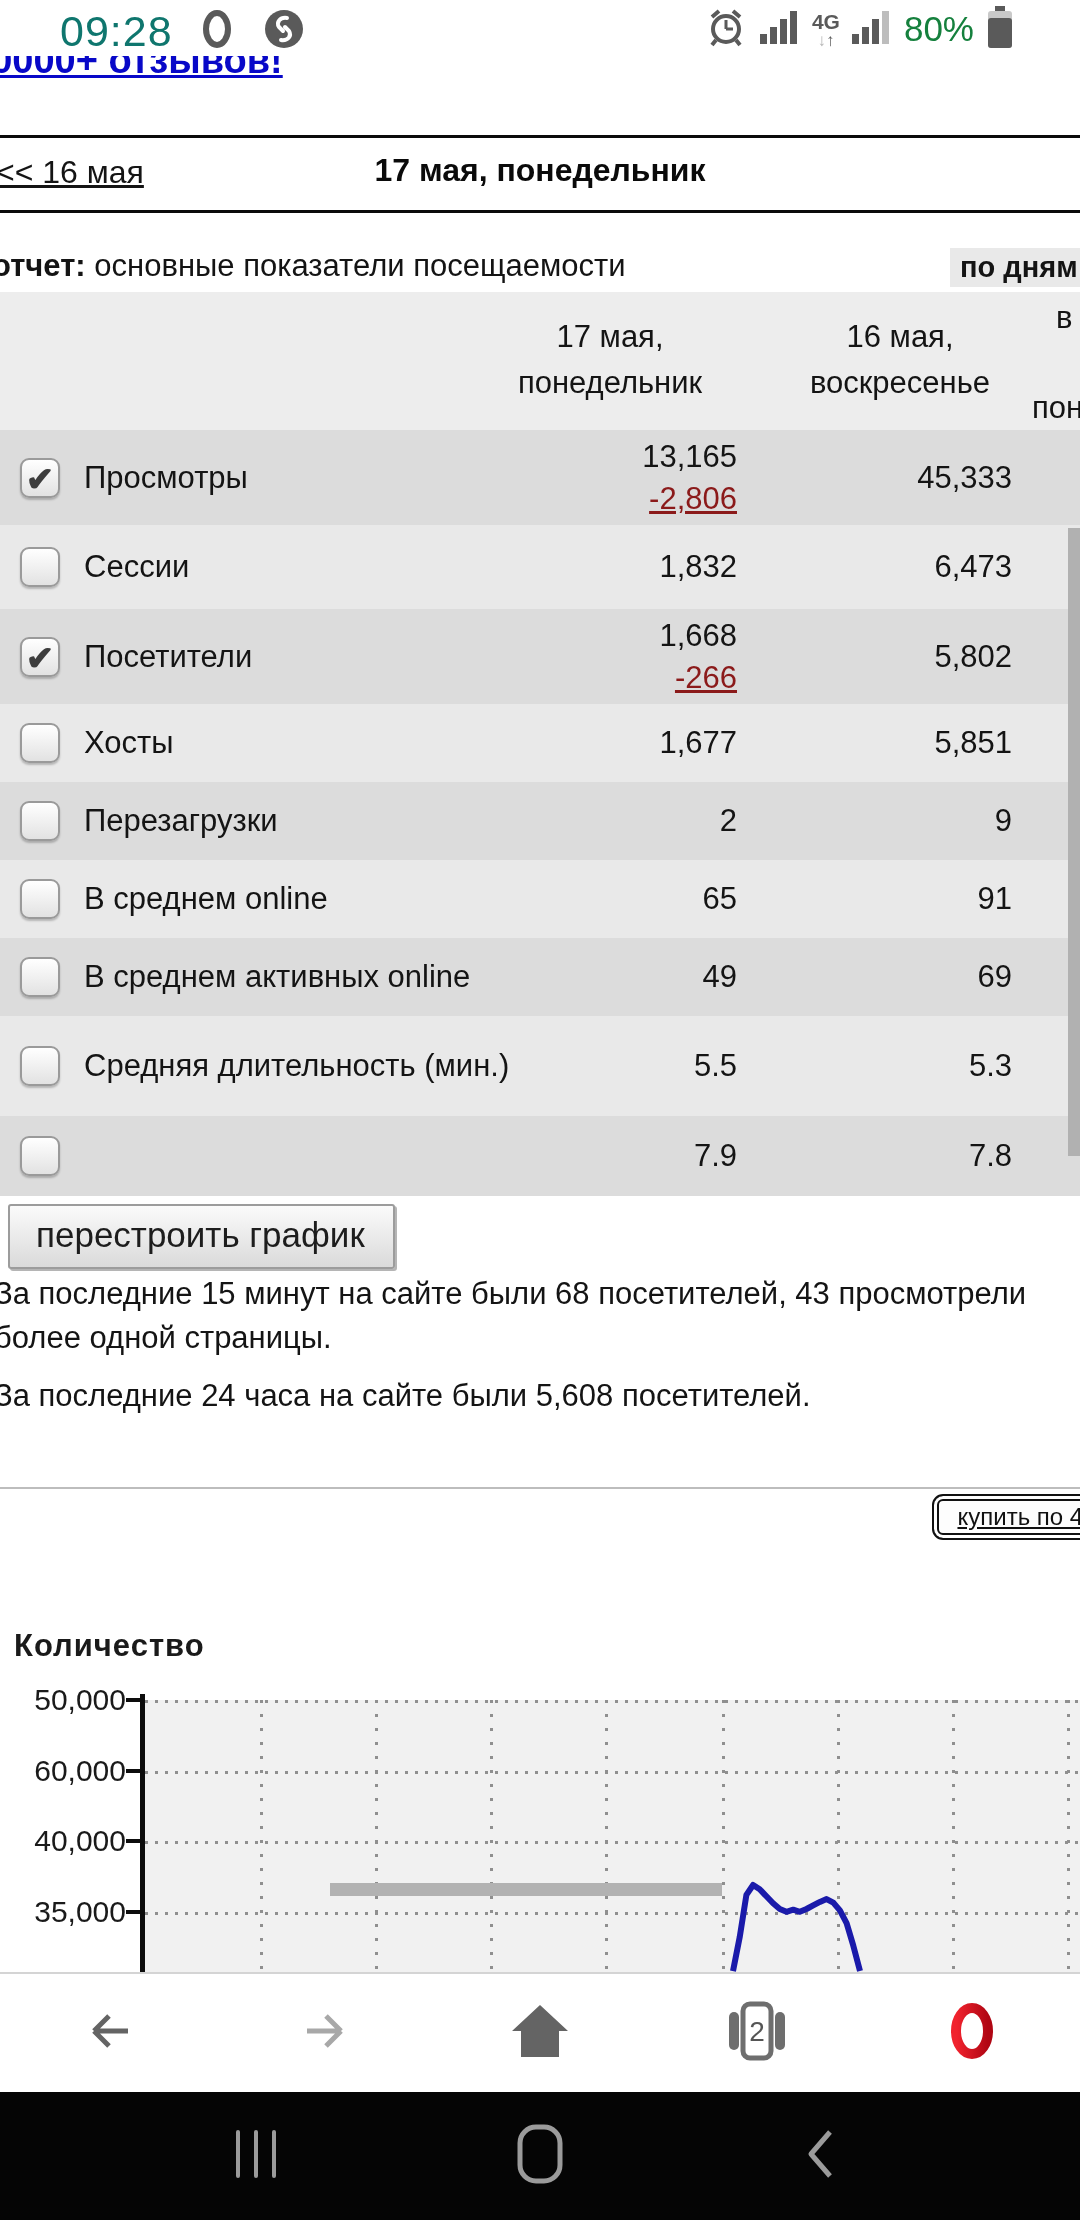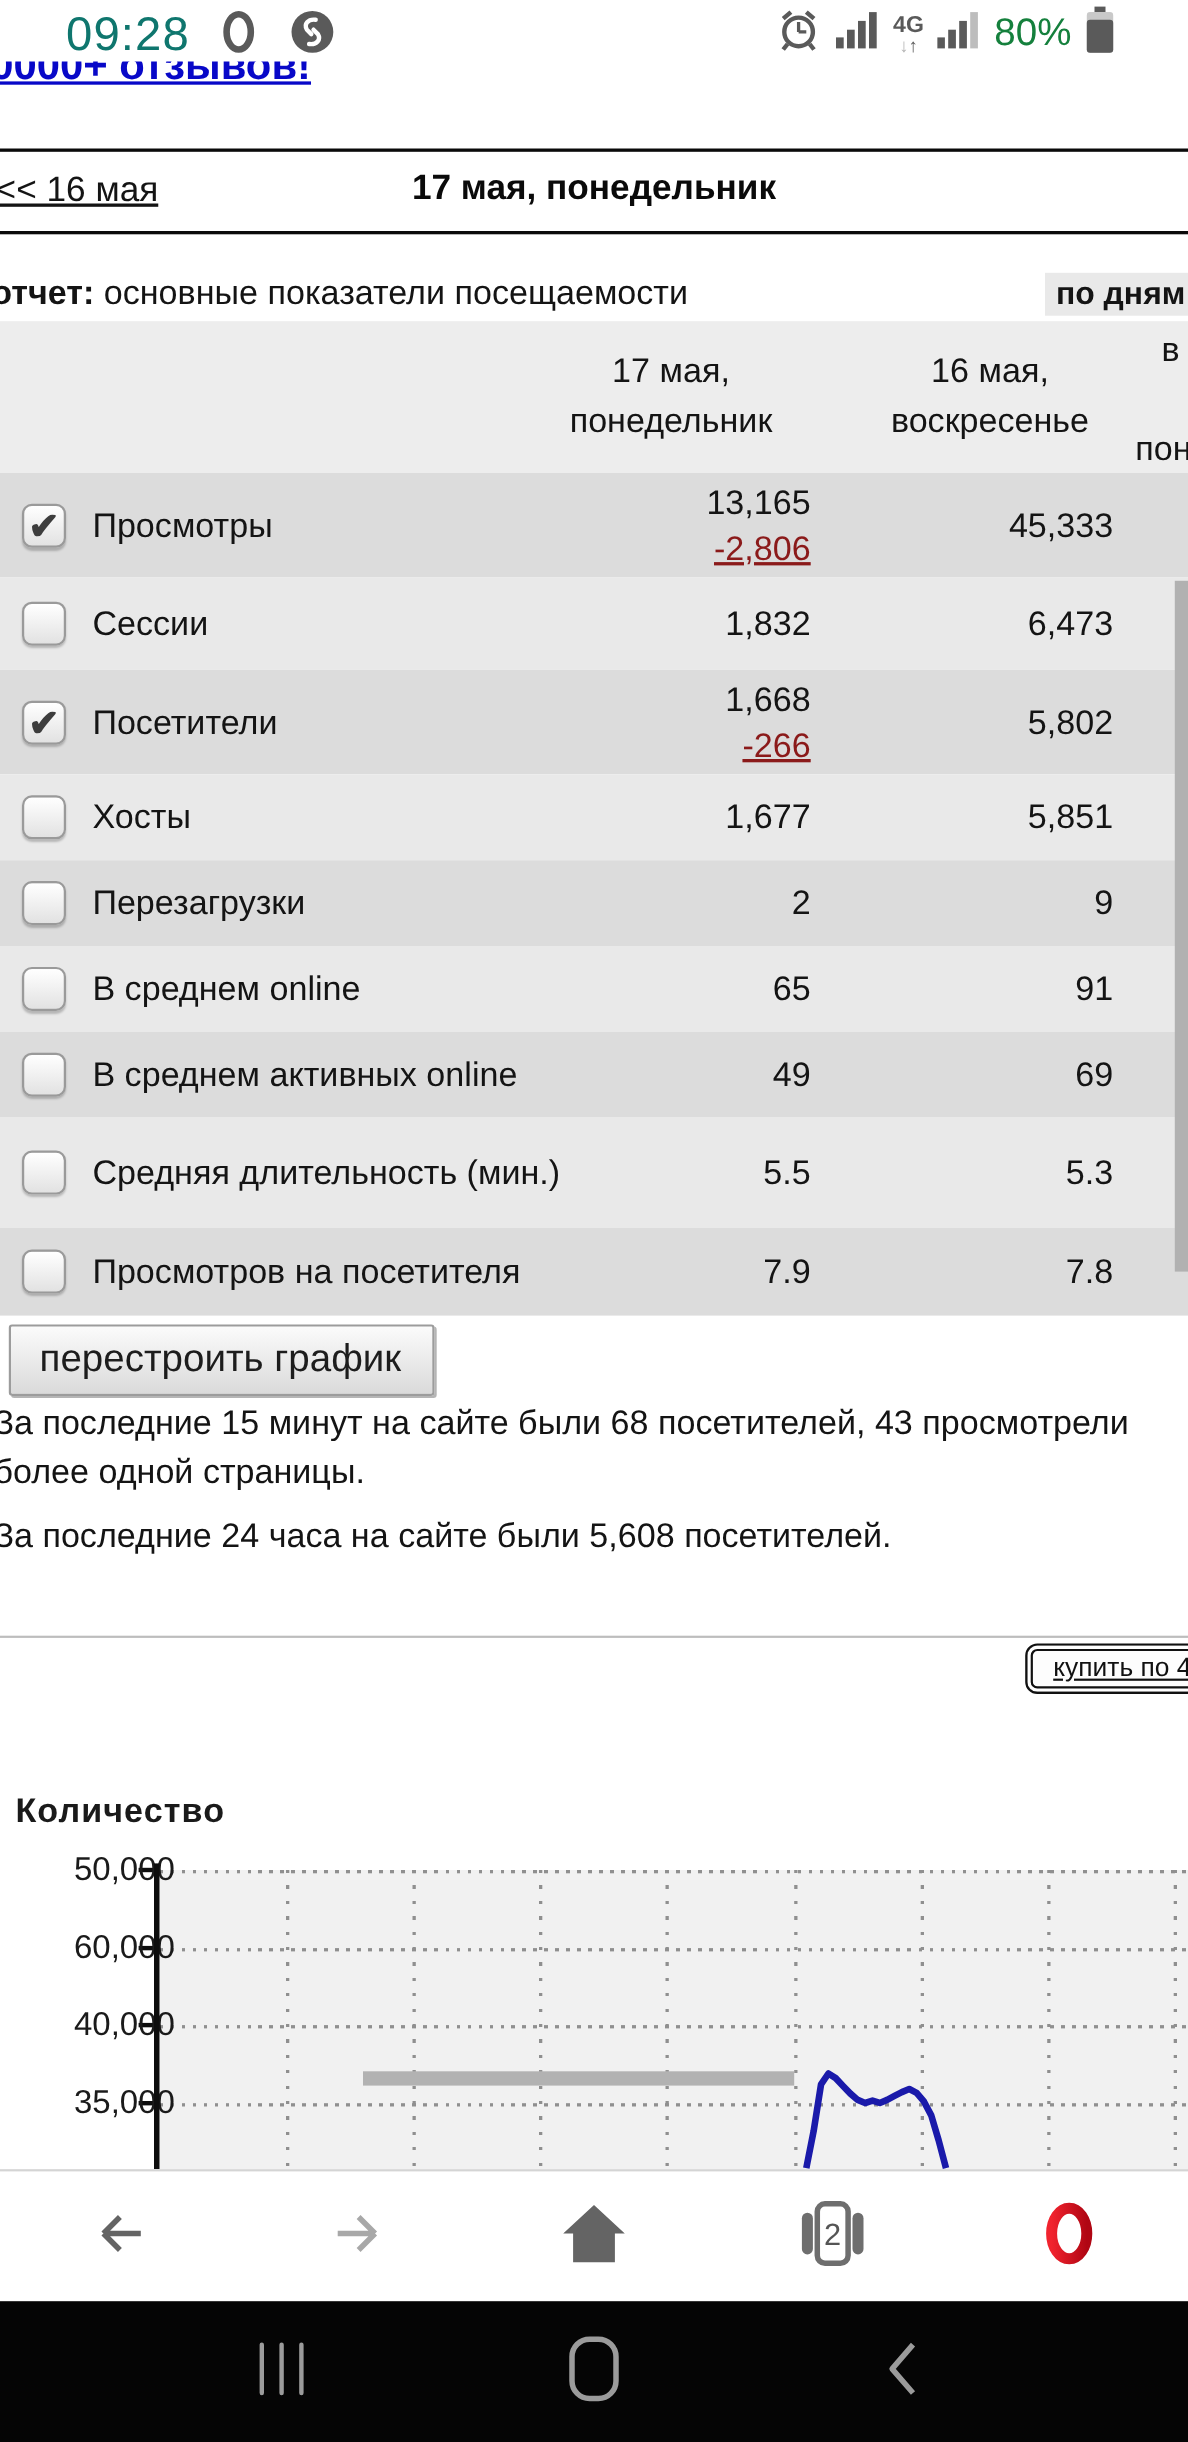--- a/index.html
+++ b/index.html
@@ -61,21 +61,21 @@
 
   .divider{position:absolute;top:1487px;left:0;width:1080px;height:2px;background:#bdbdbd;}
   .buybtn{position:absolute;left:932px;top:1494px;width:190px;height:46px;background:#fdfdfd;
           border:2px solid #111;border-radius:11px;box-shadow:inset 0 0 0 3px #fff,inset 0 0 0 5px #111;
           font-size:24px;color:#111;text-decoration:underline;text-align:center;line-height:42px;white-space:nowrap;}
 
   
   .chart-title{position:absolute;left:14px;top:1628px;font-size:31px;font-weight:bold;color:#1a1a1a;letter-spacing:1px;}
   .plotbg{position:absolute;left:145px;top:1700px;width:935px;height:272px;background:#f1f1f1;}
   .yaxis{position:absolute;left:140px;top:1694px;width:5px;height:278px;background:#0d0d0d;}
-  .ylab{position:absolute;left:0;width:126px;text-align:right;font-size:30px;color:#1a1a1a;transform:translateY(-50%);margin-left:33px;}
+  .ylab{position:absolute;left:0;width:126px;text-align:right;font-size:30px;color:#1a1a1a;transform:translateY(-50%);}
   .ytick{position:absolute;left:126px;width:14px;height:4px;background:#0d0d0d;transform:translateY(-50%);}
   .hgrid{position:absolute;left:145px;width:935px;height:3px;
          background-image:repeating-linear-gradient(90deg,#8f8f8f 0 3px,transparent 3px 10px);}
   .vgrid{position:absolute;top:1700px;height:272px;width:3px;
          background-image:repeating-linear-gradient(180deg,#8f8f8f 0 3px,transparent 3px 14px);}
   .avgbar{position:absolute;background:#b2b2b2;}
   #line-svg{position:absolute;left:0;top:0;width:1080px;height:2220px;pointer-events:none;}
 
   
   .opbar{position:absolute;top:1972px;left:0;width:1080px;height:120px;background:#fff;border-top:2px solid #d4d4d4;}
@@ -230,21 +230,20 @@
           <span class="t-val t-v2">69</span>
         </div>
         <div class="t-row light" style="height: 100px;">
           <span class="cb"></span>
           <span class="t-label">Средняя длительность (мин.)</span>
           <span class="t-val t-v1">5.5</span>
           <span class="t-val t-v2">5.3</span>
         </div>
         <div class="t-row dark" style="height: 80px;">
           <span class="cb"></span>
-          <span class="t-label">Просмотров на посетителя</span>
           <span class="t-val t-v1">7.9</span>
           <span class="t-val t-v2">7.8</span>
         </div>
       </div>
   </div>
 
   <div class="scrollbar"></div>
 
   <button class="rebuild">перестроить график</button>
 

